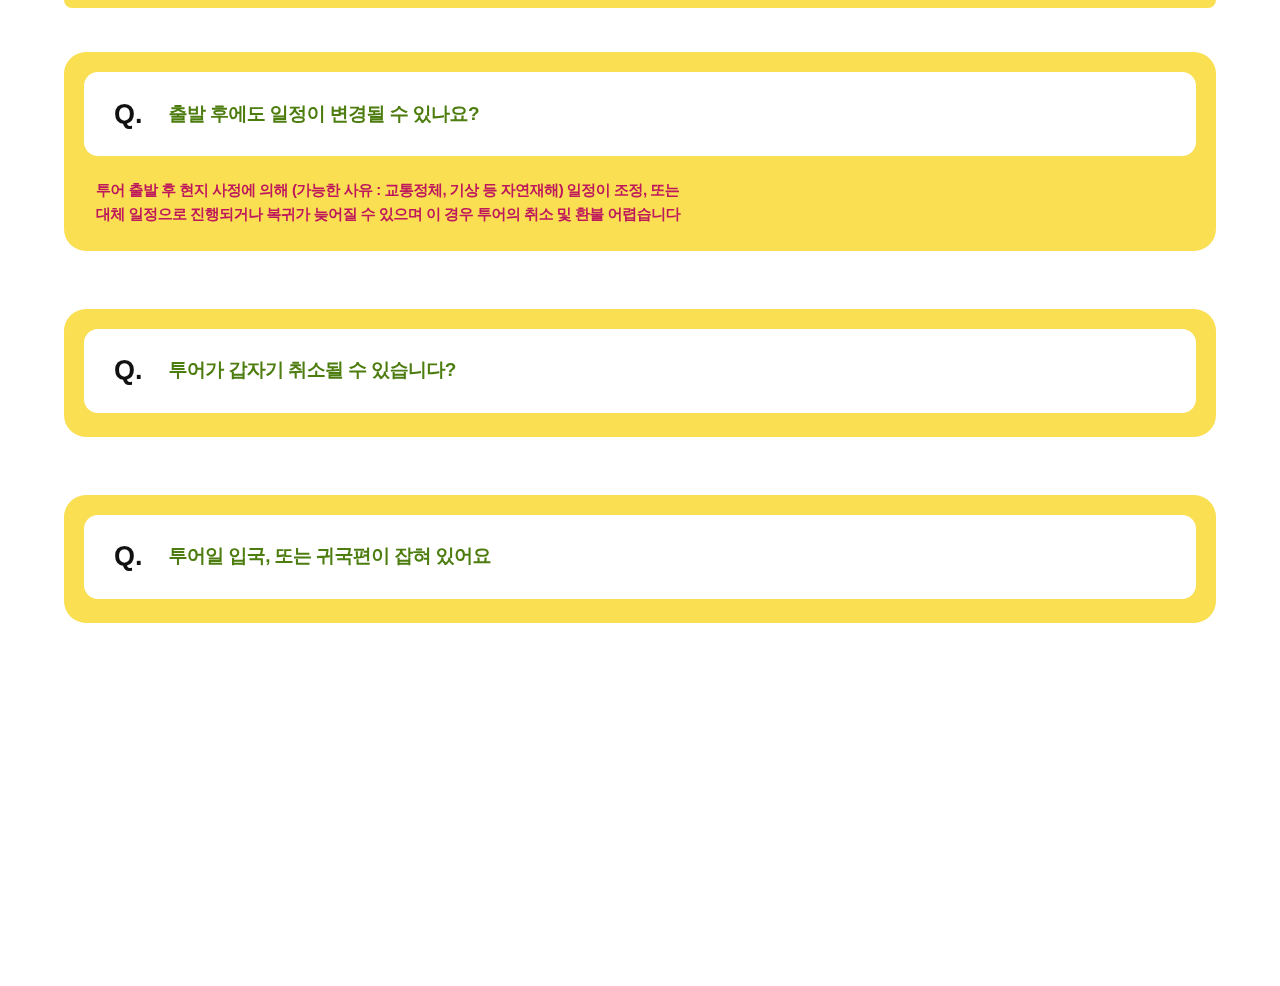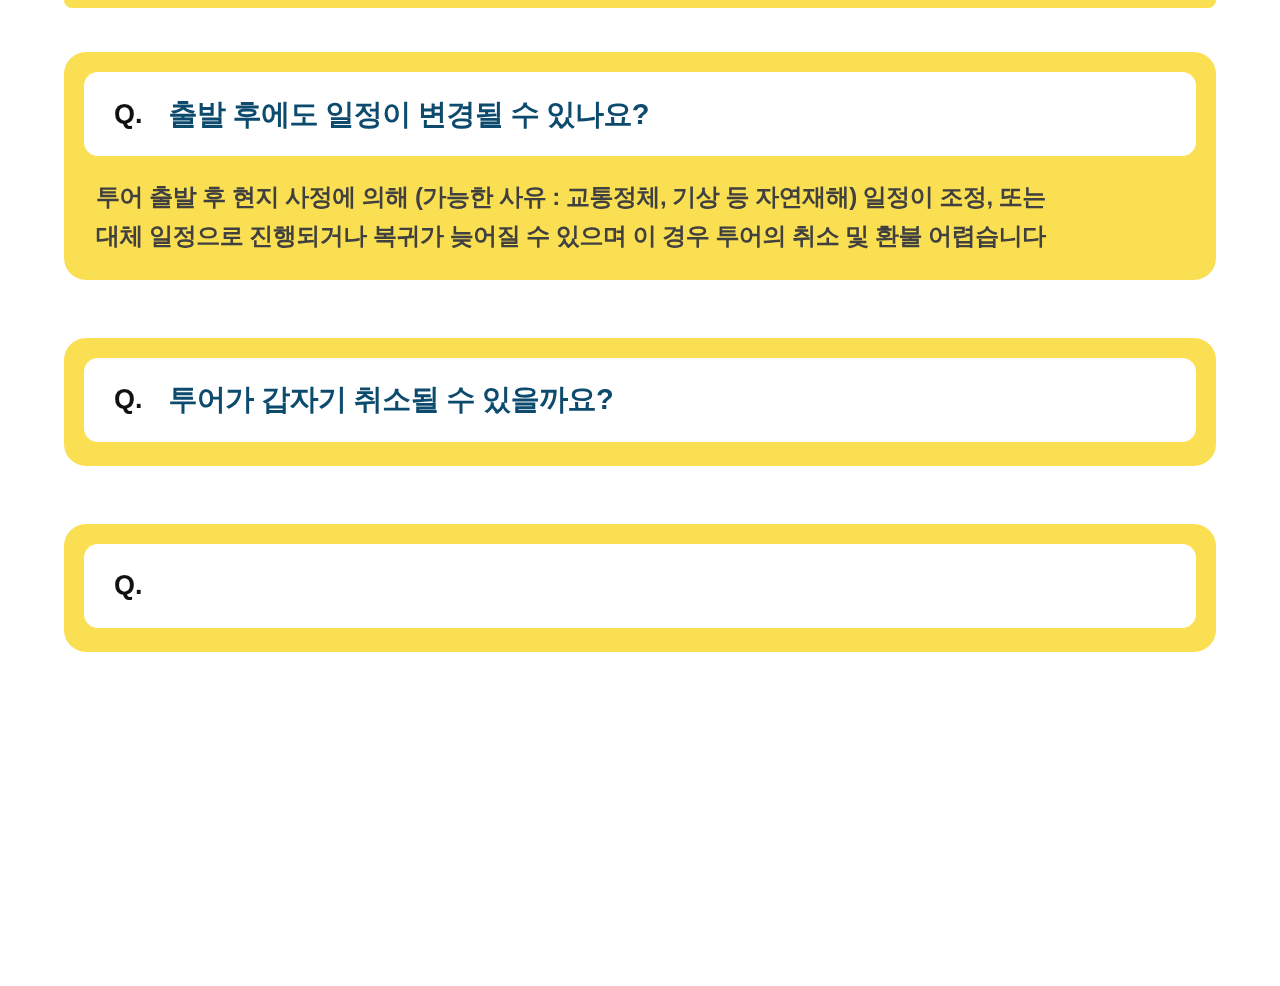--- a/index.html
+++ b/index.html
@@ -65,32 +65,32 @@
   .q-mark {
     font-size: 27px;
     font-weight: bold;
     color: #111111;
     letter-spacing: 0px;
     margin-right: 26px;
     line-height: 1;
   }
 
   .q-text {
-    font-size: 29px;
+    font-size: 19px;
     font-weight: bold;
-    color: #0c4a6e;
+    color: #4d7c0f;
     letter-spacing: -0.6px;
     line-height: 1.2;
   }
 
   .faq-answer {
     padding: 22px 12px 0 12px;
-    font-size: 24px;
+    font-size: 15px;
     font-weight: bold;
-    color: #404040;
+    color: #be185d;
     line-height: 1.62;
     letter-spacing: -0.5px;
     white-space: pre-line;
   }
 </style>
 </head>
 <body>
 
 <div class="page">
 
@@ -103,24 +103,25 @@
         <span class="q-mark">Q.</span>
         <span class="q-text">출발 후에도 일정이 변경될 수 있나요?</span>
       </div>
       <div class="faq-answer">투어 출발 후 현지 사정에 의해 (가능한 사유 : 교통정체, 기상 등 자연재해) 일정이 조정, 또는
 대체 일정으로 진행되거나 복귀가 늦어질 수 있으며 이 경우  투어의 취소 및 환불 어렵습니다</div>
     </div>
 
     <div class="faq-card">
       <div class="faq-question">
         <span class="q-mark">Q.</span>
-        <span class="q-text">투어가 갑자기 취소될 수 있을까요?</span>
+        <span class="q-text">투어가 갑자기 취소될 수 있습니다?</span>
       </div>
     </div>
 
     <div class="faq-card">
       <div class="faq-question">
         <span class="q-mark">Q.</span>
+        <span class="q-text">투어일 입국, 또는 귀국편이 잡혀 있어요</span>
       </div>
     </div>
 
   </div>
 </div>
 
 </body></html>

